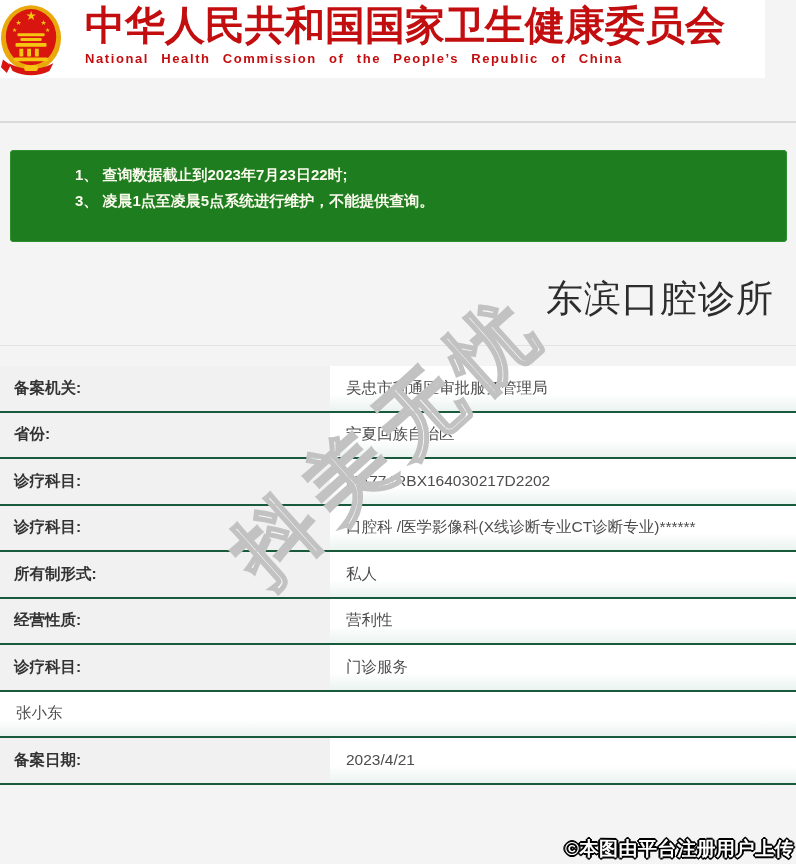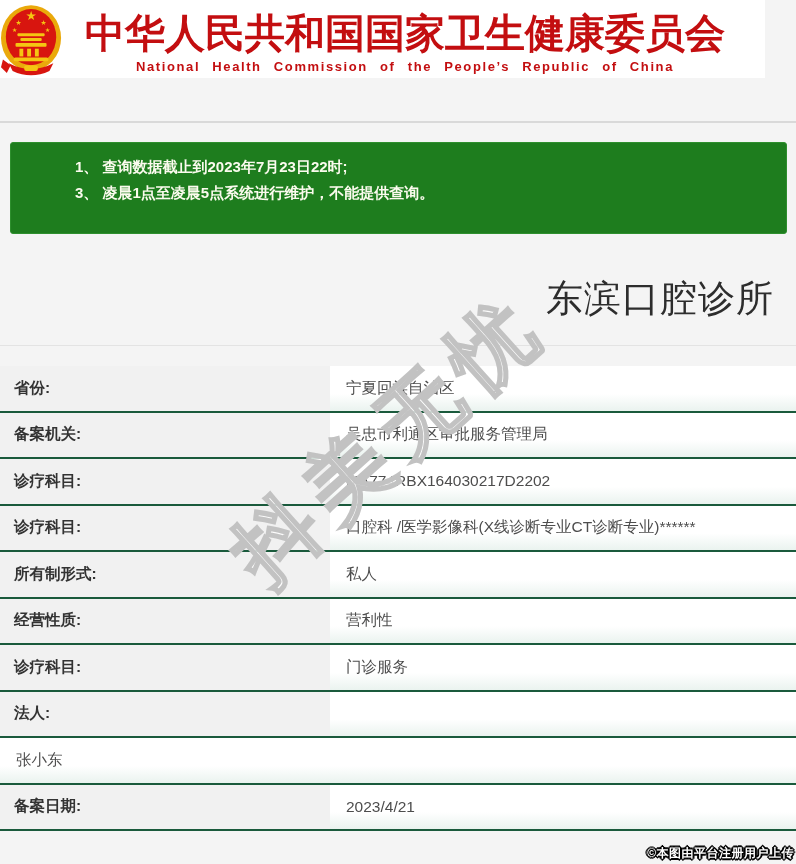--- a/index.html
+++ b/index.html
@@ -9,37 +9,37 @@
     font-family:"Liberation Sans","DejaVu Sans",sans-serif;
   }
   .page{position:absolute;inset:0;overflow:hidden;}
 
   
   .header{
     position:absolute;left:0;top:0;width:765px;height:78px;
     background:#ffffff;display:flex;align-items:flex-start;
   }
   .emblem{width:62px;height:74px;margin:3px 0 0 1px;flex:none;}
-  .header-titles{margin-left:22px;padding-top:10px;}
+  .header-titles{margin-left:22px;padding-top:2px;}
   .title-cn{
     color:var(--brand-red);font-size:40px;font-weight:bold;
     line-height:46px;letter-spacing:0px;white-space:nowrap;
   }
   .title-en{
     color:var(--brand-red);font-size:13px;font-weight:bold;
-    letter-spacing:1.6px;word-spacing:7px;margin-top:3px;white-space:nowrap;text-align:center;
+    letter-spacing:1.6px;word-spacing:7px;margin-top:3px;white-space:nowrap;
   }
   .top-divider{
     position:absolute;left:0;top:121px;width:796px;height:0;
     border-top:2px solid #d9d9d9;
   }
 
   
   .notice{
-    position:absolute;left:10px;right:9px;top:142px;height:92px;
+    position:absolute;left:10px;right:9px;top:150px;height:92px;
     background:var(--notice-green);
     border:1px solid #2e8f2e;border-radius:3px;
     box-sizing:border-box;
     padding:11px 10px 0 64px;
   }
   .notice-line{
     color:#fbfbee;font-size:15px;font-weight:600;line-height:25.5px;
     white-space:nowrap;
   }
 
@@ -79,21 +79,21 @@
     transform:rotate(-42deg);
     font-size:82px;font-weight:bold;letter-spacing:14px;
     color:rgba(255,255,255,0.80);
     -webkit-text-stroke:2.5px #c2c2c2;
     pointer-events:none;z-index:5;white-space:nowrap;
   }
 
   
   .upload-badge{
     position:absolute;right:2px;bottom:2px;z-index:6;
-    font-size:12px;font-weight:bold;color:#ffffff;letter-spacing:0.5px;
+    font-size:19px;font-weight:bold;color:#ffffff;letter-spacing:0.5px;
     text-shadow:
       -1px -1px 0 #000, 1px -1px 0 #000, -1px 1px 0 #000, 1px 1px 0 #000,
       -2px 0 0 #000, 2px 0 0 #000, 0 -2px 0 #000, 0 2px 0 #000;
     white-space:nowrap;
   }
 </style>
 </head>
 <body>
 
 <div class="page">
@@ -129,26 +129,26 @@
   <div class="notice">
       <div class="notice-line">1、 查询数据截止到2023年7月23日22时;</div>
       <div class="notice-line">3、 凌晨1点至凌晨5点系统进行维护，不能提供查询。</div>
     </div>
 
   <div class="org-title">东滨口腔诊所</div>
   <div class="title-divider"></div>
 
   <div class="record-table">
       <div class="record-row">
+        <div class="record-label">备案机关:</div>
+        <div class="record-value">吴忠市利通区审批服务管理局</div>
+      </div>
+      <div class="record-row">
         <div class="record-label">省份:</div>
         <div class="record-value">宁夏回族自治区</div>
-      </div>
-      <div class="record-row">
-        <div class="record-label">备案机关:</div>
-        <div class="record-value">吴忠市利通区审批服务管理局</div>
       </div>
       <div class="record-row">
         <div class="record-label">诊疗科目:</div>
         <div class="record-value">MA774RBX164030217D2202</div>
       </div>
       <div class="record-row">
         <div class="record-label">诊疗科目:</div>
         <div class="record-value">口腔科 /医学影像科(X线诊断专业CT诊断专业)******</div>
       </div>
       <div class="record-row">
@@ -157,24 +157,20 @@
       </div>
       <div class="record-row">
         <div class="record-label">经营性质:</div>
         <div class="record-value">营利性</div>
       </div>
       <div class="record-row">
         <div class="record-label">诊疗科目:</div>
         <div class="record-value">门诊服务</div>
       </div>
       <div class="record-row">
-        <div class="record-label">法人:</div>
-        <div class="record-value"></div>
-      </div>
-      <div class="record-row">
         <div class="record-value">张小东</div>
       </div>
       <div class="record-row">
         <div class="record-label">备案日期:</div>
         <div class="record-value">2023/4/21</div>
       </div>
     </div>
 
   <div class="watermark">抖美无忧</div>
 

